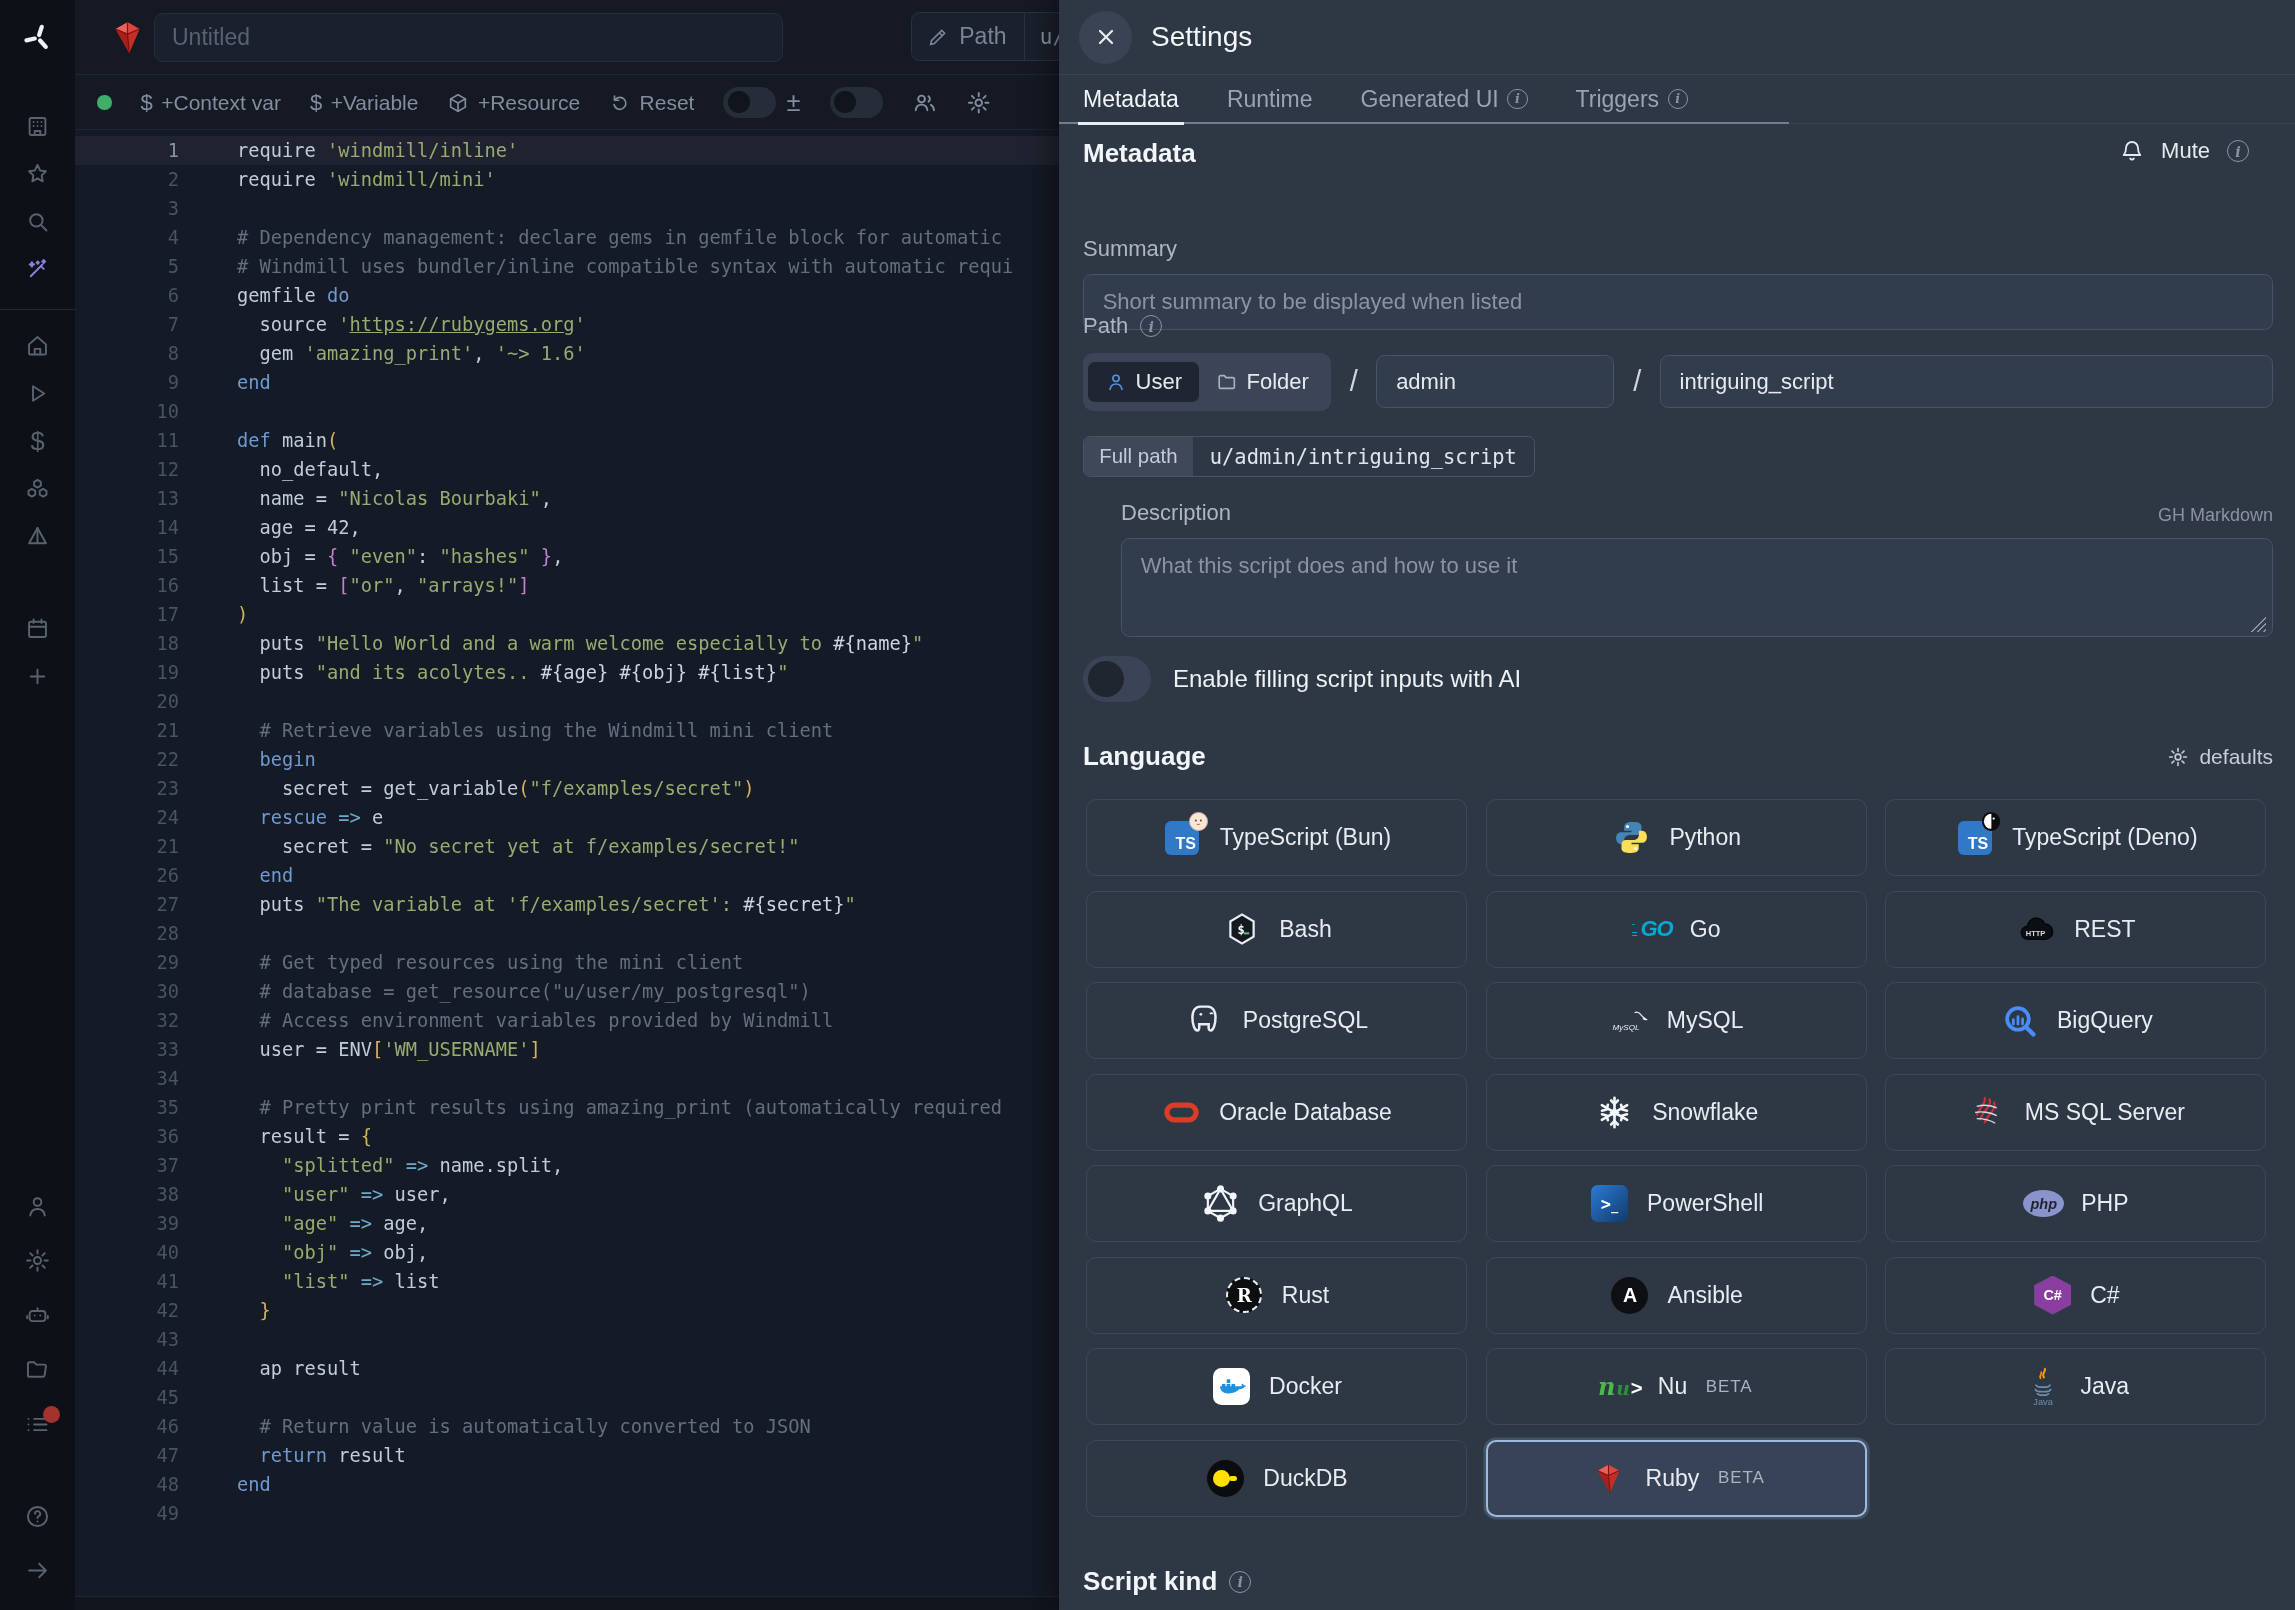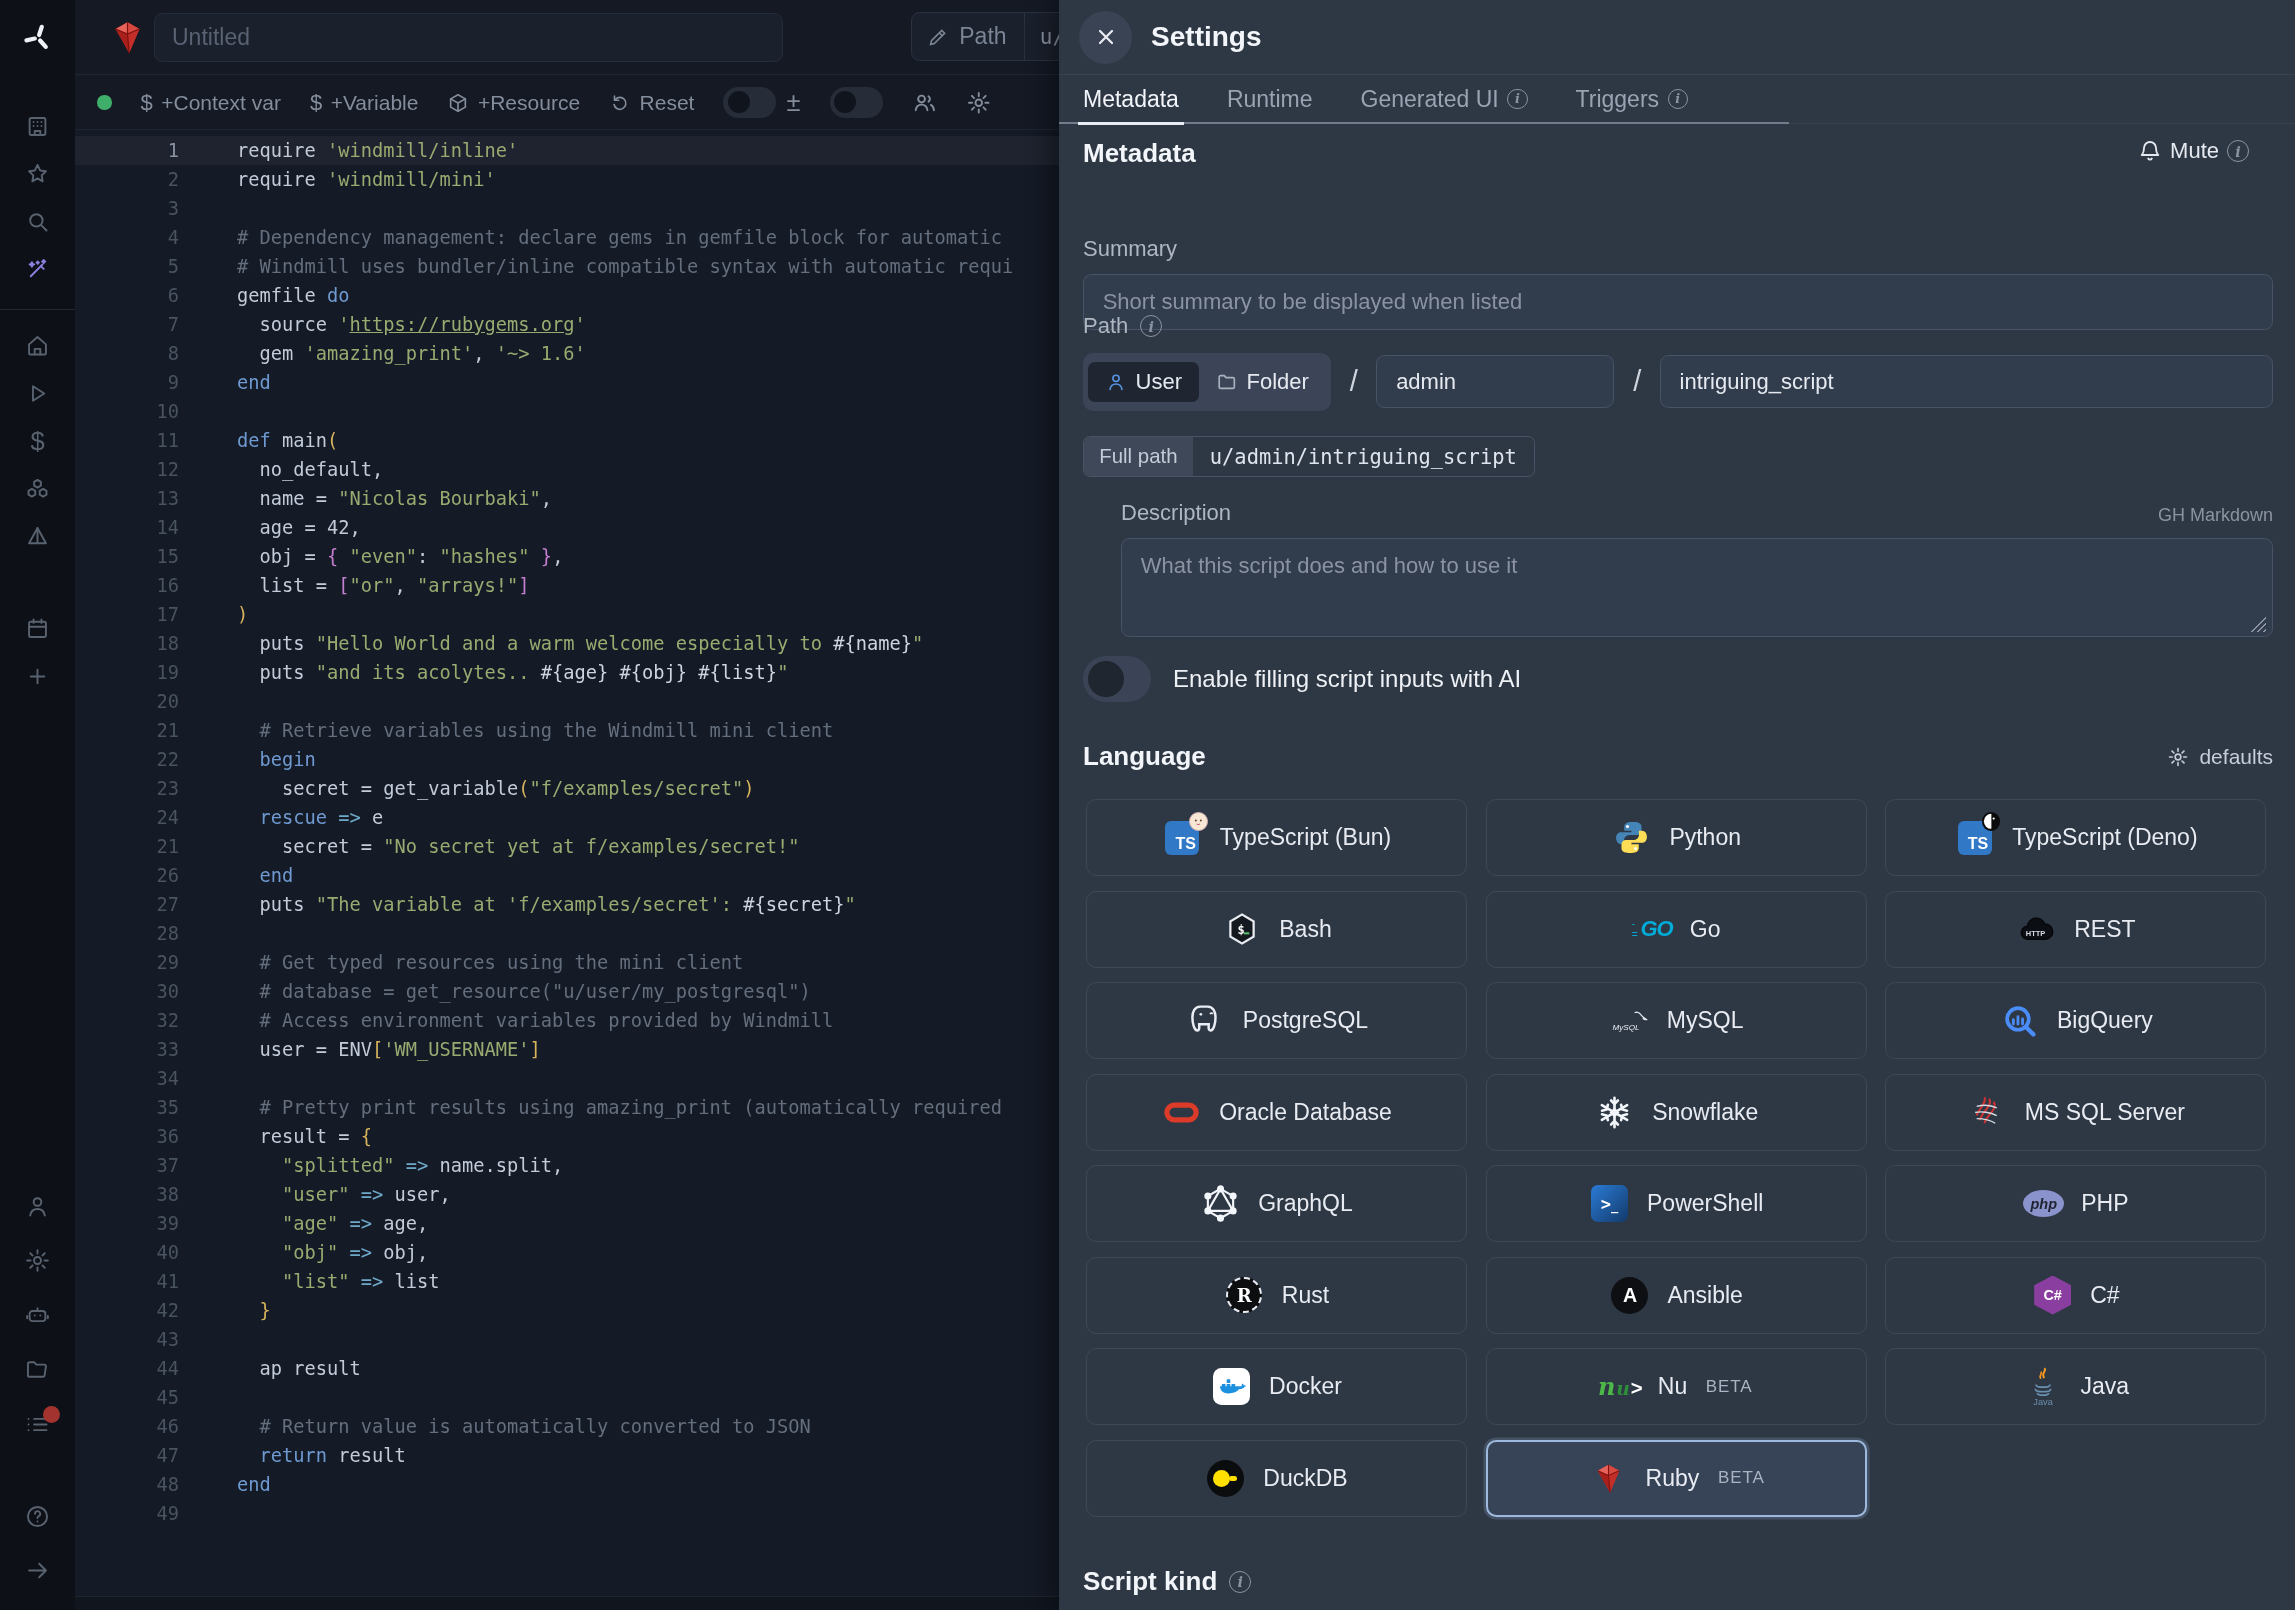--- a/index.html
+++ b/index.html
@@ -49,29 +49,29 @@
   .c-s { color:#9aaa70; } .c-c { color:#646e7d; }
   .c-k { color:#6f9ad1; } .c-y { color:#d6b35c; }
   .c-p { color:#c47fd0; } .c-o { color:#6fa9c9; }
   .c-u { color:#9aaa70; text-decoration:underline; }
   #ed-bottomstrip { position:absolute; left:0; bottom:0; right:0; height:13.6px; background:#10151e; border-top:0.9px solid #1f2531; }
   
   #panel { position:absolute; left:1059px; top:0; width:1236px; height:1610px; background:#2e3744; box-shadow:-6.8px 0 25.5px rgba(0,0,0,.45); }
   #p-header { position:absolute; left:0; top:0; right:0; height:75px; border-bottom:0.9px solid #3a4450; display:flex; align-items:center; }
   #close-btn { margin-left:20.4px; width:53px; height:53px; border-radius:50%; background:#3a4354; border:none; display:flex; align-items:center; justify-content:center; cursor:pointer; }
   #close-btn svg { width:24px; height:24px; stroke:#e9edf3; stroke-width:2.2; stroke-linecap:round; }
-  #p-title { margin-left:18.7px; font-size:28px; font-weight:bold; color:#f2f5f9; }
+  #p-title { margin-left:18.7px; font-size:28px; font-weight:normal; color:#f2f5f9; }
   #p-tabbar { position:absolute; left:0; top:76px; right:0; height:48px; border-bottom:0.9px solid #39424f; }
   #tabs { display:inline-flex; height:48px; padding-left:24px; padding-right:53px; border-bottom:2.6px solid #727c8c; }
   .tab { display:flex; align-items:center; gap:8.5px; font-size:23px; color:#9aa3b2; margin-right:48px; cursor:pointer; position:relative; }
   .tab.active { color:#f2f5f9; }
   .tab.active::after { content:""; position:absolute; left:-5.1px; right:-5.1px; bottom:-2.6px; height:2.6px; background:#e9edf3; }
   .p-sec { position:absolute; left:24px; right:22px; }
   .sec-h { font-size:26px; font-weight:bold; color:#f2f5f9; }
-  #mute-wrap { position:absolute; right:24px; top:0; display:flex; align-items:center; gap:8px; cursor:pointer; }
+  #mute-wrap { position:absolute; right:24px; top:0; display:flex; align-items:center; gap:17px; cursor:pointer; }
   #mute-wrap svg { width:24px; height:24px; stroke:#e6eaf0; fill:none; stroke-width:1.8; stroke-linecap:round; stroke-linejoin:round; }
   #mute-wrap .mute-label { color:#e6eaf0; font-size:22px; }
   .info-ic { width:22px; height:22px; border-radius:50%; border:1.7px solid #8b93a2; color:#8b93a2; font-size:14.5px; display:inline-flex; align-items:center; justify-content:center; font-weight:bold; font-family:"DejaVu Serif",serif; font-style:italic; flex:0 0 auto; }
   .fld-label { font-size:22px; color:#aeb6c2; }
   .txt-input { width:100%; background:#313c4c; border:0.9px solid #475366; border-radius:8.5px; color:#e6eaf0; font-size:22px; padding:0 18.7px; outline:none; font-family:"Liberation Sans",sans-serif; }
   .txt-input::placeholder, textarea::placeholder { color:#8b93a2; }
   #summary-input { height:56px; }
   #desc-area { width:100%; height:99px; background:#313c4c; border:0.9px solid #475366; border-radius:8.5px; color:#e6eaf0; font-size:22px; padding:13.6px 18.7px; outline:none; resize:none; font-family:"Liberation Sans",sans-serif; }
   .resize-grip { position:absolute; right:6.8px; bottom:8.5px; width:15.3px; height:15.3px; pointer-events:none;
     background:linear-gradient(135deg, transparent 0 50%, #8b93a2 50% 55%, transparent 55% 70%, #8b93a2 70% 75%, transparent 75% 90%, #8b93a2 90% 95%, transparent 95%); }

